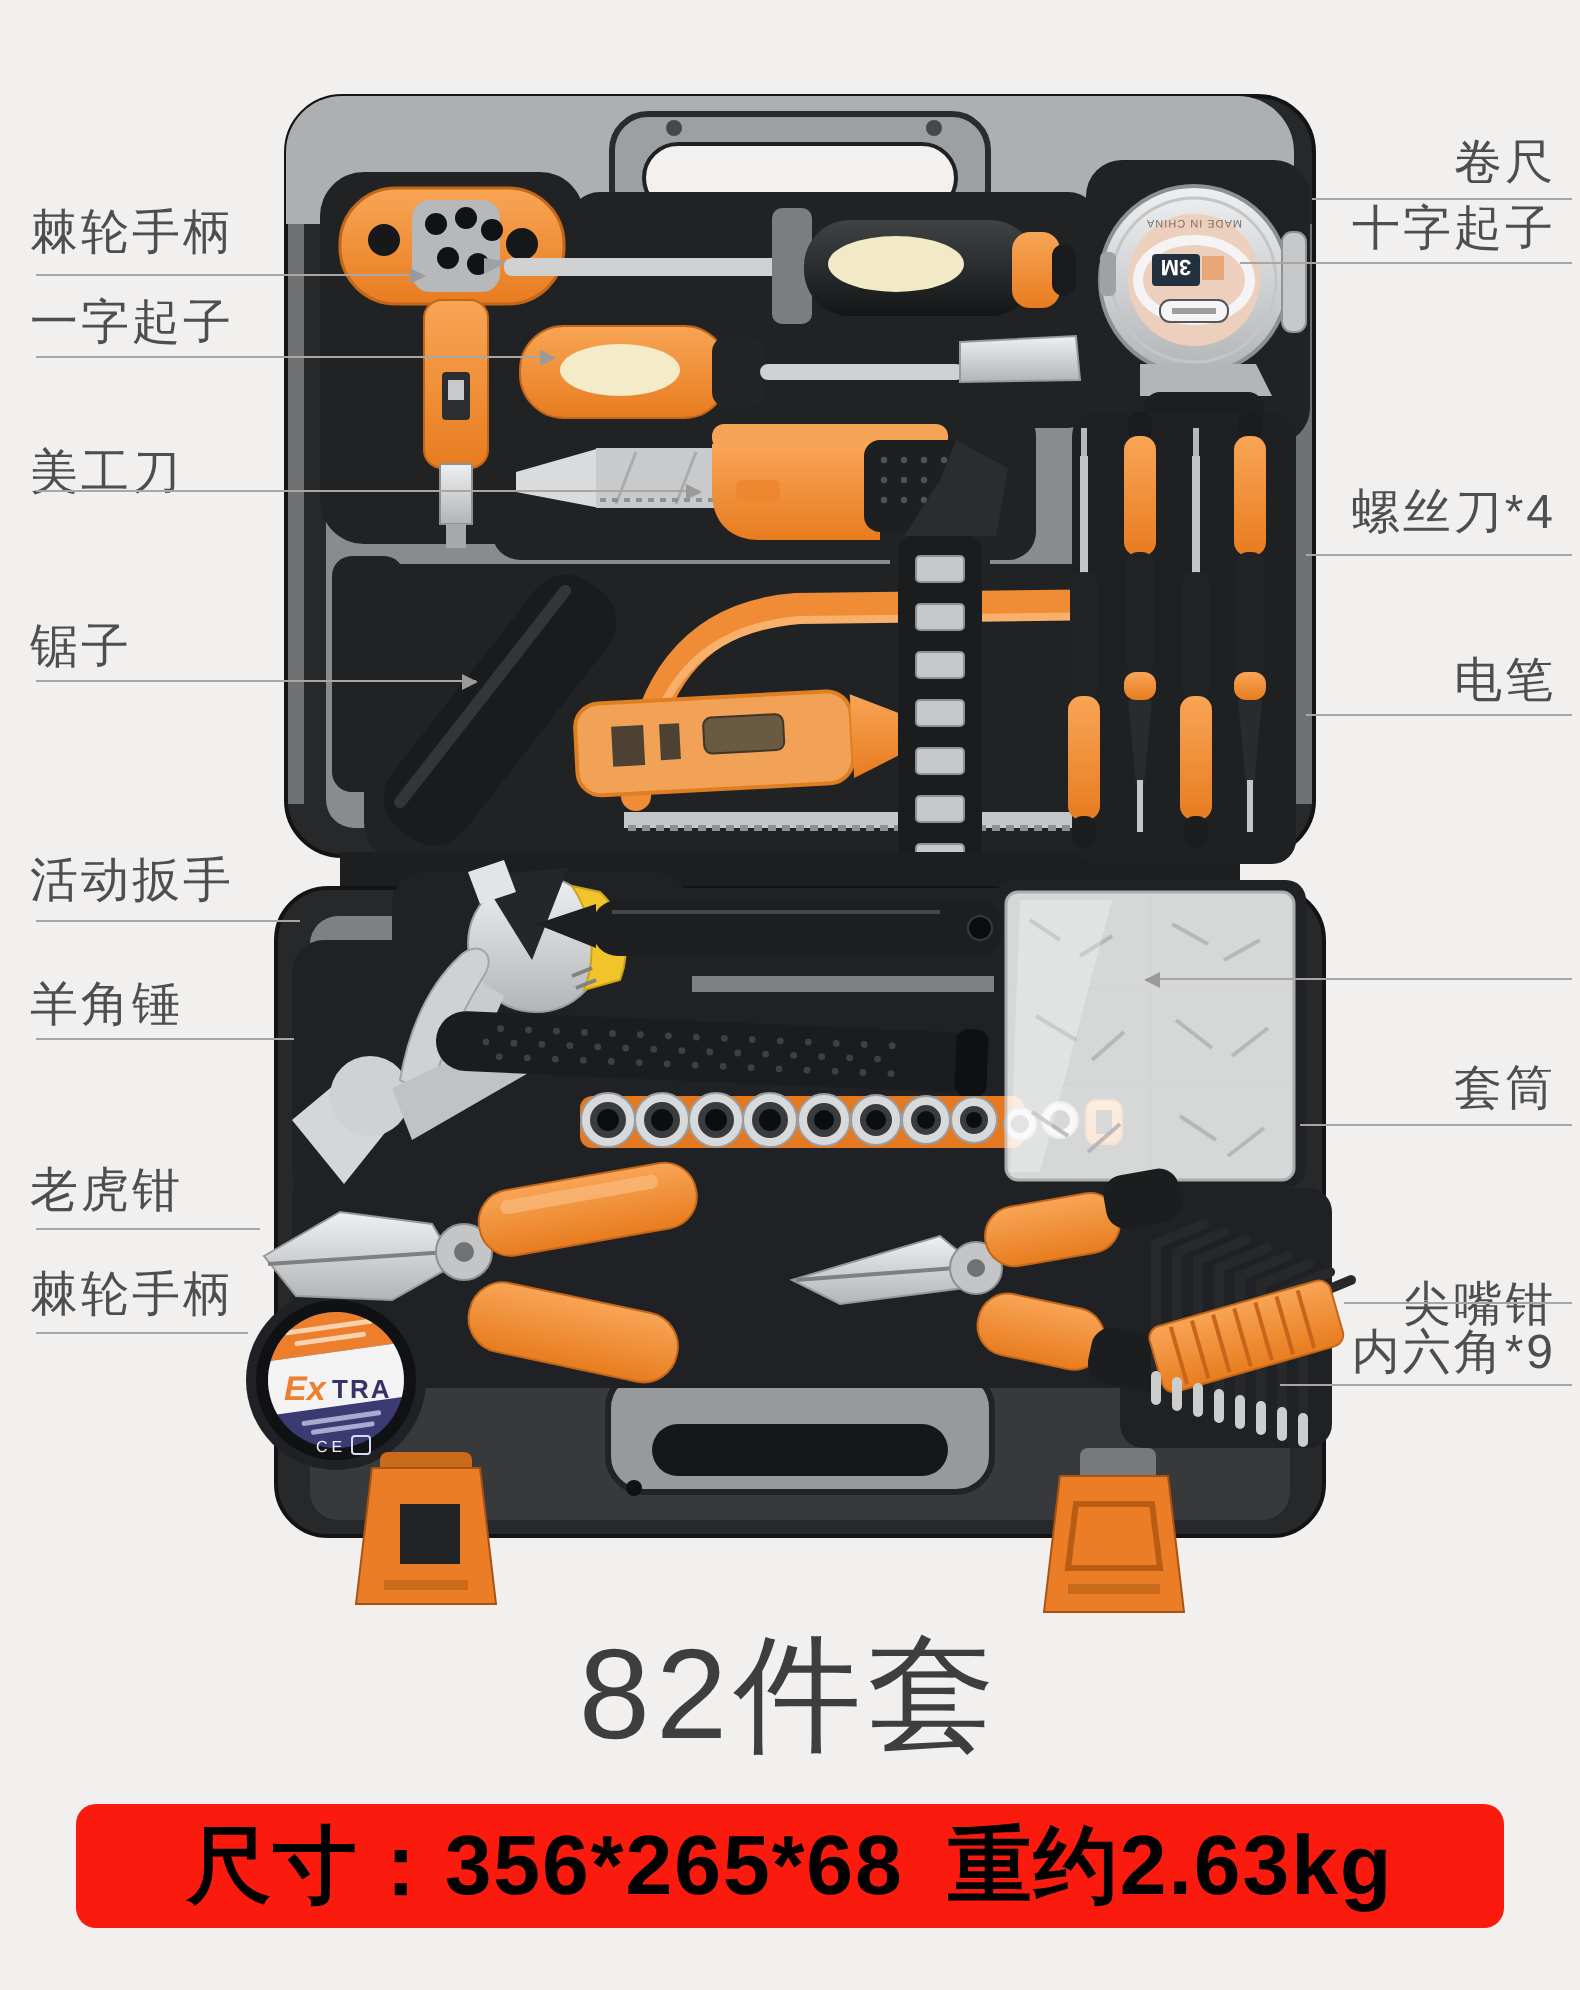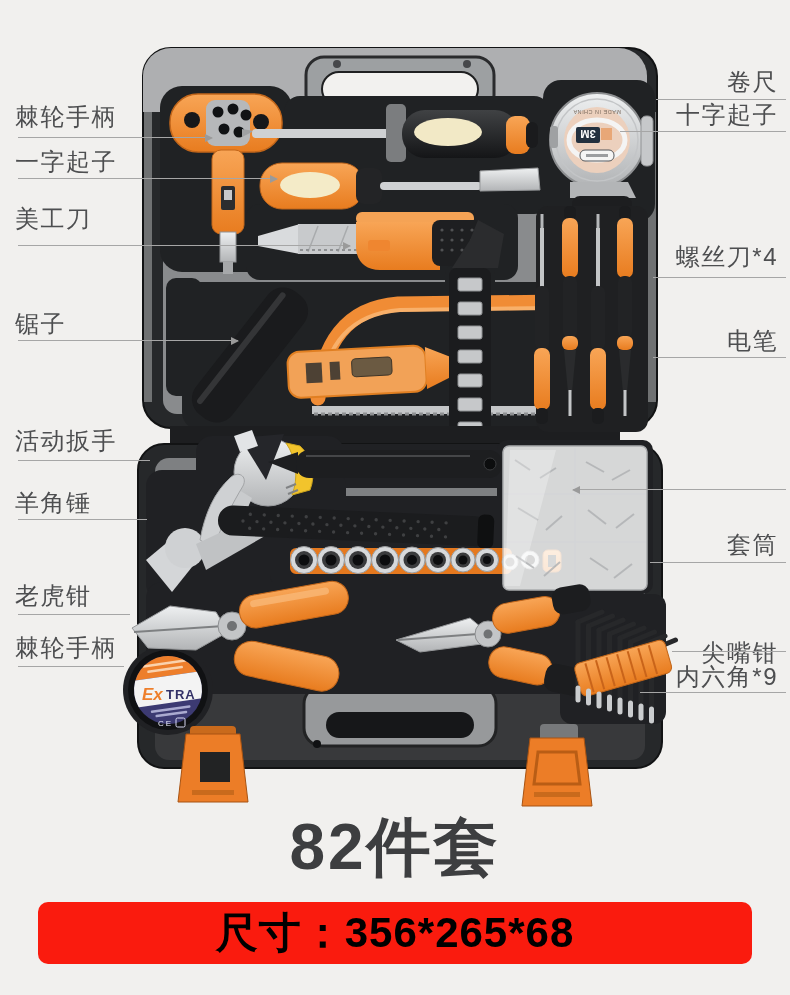--- a/index.html
+++ b/index.html
@@ -8,21 +8,21 @@
   .art{position:absolute;left:0;top:0;width:790px;height:995px;}
   .ann{position:absolute;font-size:24px;color:#4d4e50;letter-spacing:1.5px;white-space:nowrap;line-height:26px;text-align:center;}
   .ann-l{left:15px;}
   .ann-r{right:12px;text-align:center;}
   .lead{position:absolute;height:0;border-top:1px solid #a6a6a6;}
   .lead .ar{position:absolute;right:-1px;top:-4px;width:0;height:0;
     border-left:8px solid #9a9a9a;border-top:4px solid transparent;border-bottom:4px solid transparent;}
   .lead .al{position:absolute;left:-1px;top:-4px;width:0;height:0;
     border-right:8px solid #9a9a9a;border-top:4px solid transparent;border-bottom:4px solid transparent;}
   .piece-count{position:absolute;top:804px;left:0;width:100%;text-align:center;
-    font-size:64px;font-weight:bold;color:#3d3e40;letter-spacing:3px;}
+    font-size:64px;font-weight:normal;color:#3d3e40;letter-spacing:3px;}
   .spec-banner{position:absolute;left:38px;top:902px;width:714px;height:62px;background:#fa1b0e;
     border-radius:10px;display:flex;align-items:center;justify-content:center;gap:22px;
     color:#000;font-weight:bold;font-size:42px;letter-spacing:1px;}
 </style>
 </head>
 <body style="background: rgb(241, 240, 238);">
 
 <div class="scene">
 
   <svg class="art" viewBox="0 0 790 995" xmlns="http://www.w3.org/2000/svg">
@@ -506,21 +506,21 @@
   <div class="ann ann-l" style="top:104px"><span>棘轮手柄</span></div>
   <div class="lead" style="top:137px;left:18px;width:194px">
       <i class="ar"></i>
     </div>
 
   <div class="ann ann-l" style="top:149px"><span>一字起子</span></div>
   <div class="lead" style="top:178px;left:18px;width:259px">
       <i class="ar"></i>
     </div>
 
-  <div class="ann ann-l" style="top:206px"><span>美工刀</span></div>
+  <div class="ann ann-l" style="top:224px"><span>美工刀</span></div>
   <div class="lead" style="top:245px;left:18px;width:332px">
       <i class="ar"></i>
     </div>
 
   <div class="ann ann-l" style="top:311px"><span>锯子</span></div>
   <div class="lead" style="top:340px;left:18px;width:220px">
       <i class="ar"></i>
     </div>
 
   <div class="ann ann-l" style="top:428px"><span>活动扳手</span></div>
@@ -557,15 +557,16 @@
   <div class="ann ann-r" style="top:640px"><span>尖嘴钳</span></div>
   <div class="lead" style="top:651px;left:672px;width:114px"></div>
 
   <div class="ann ann-r" style="top:664px"><span>内六角*9</span></div>
   <div class="lead" style="top:692px;left:640px;width:146px"></div>
 
   <div class="piece-count">82件套</div>
 
   <div class="spec-banner" style="background: rgb(250, 27, 14);">
     <span>尺寸：356*265*68</span>
+    <span>重约2.63kg</span>
   </div>
 
 </div>
 
 </body></html>

